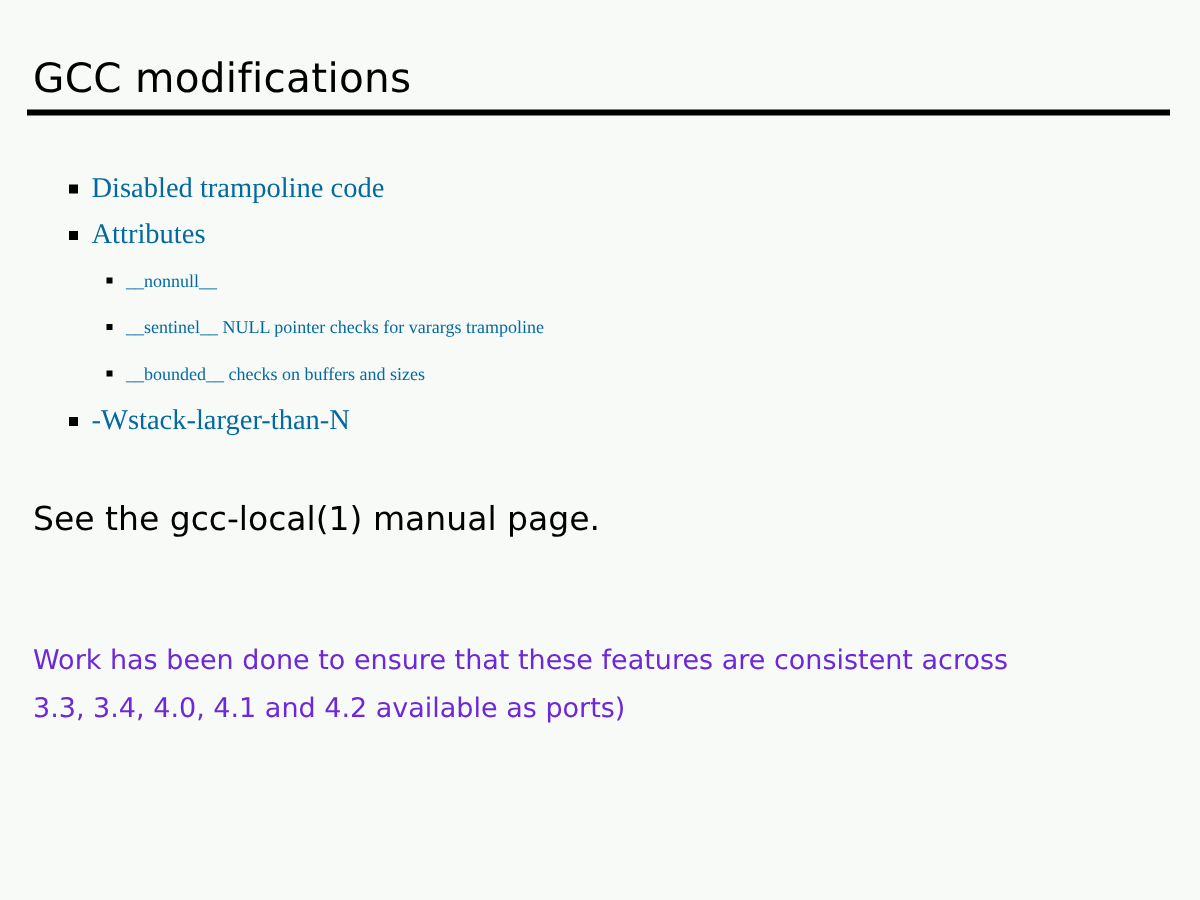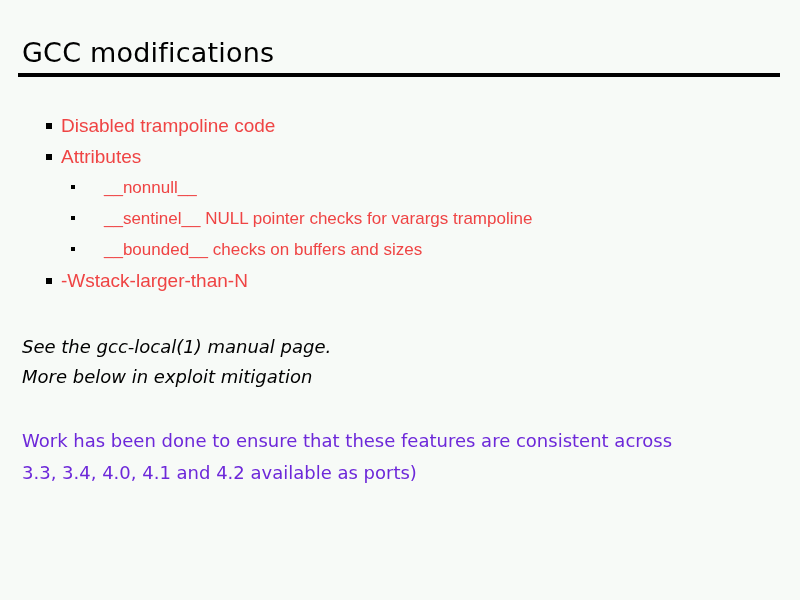--- a/index.html
+++ b/index.html
@@ -73,42 +73,41 @@
     margin-top: 13px;
     margin-right: 9px;
   }
   .lvl2 .marker {
     width: 4px;
     height: 4px;
     margin-top: 13px;
     margin-right: 9px;
   }
   .bullet-text {
-    font-family: Liberation Sans, sans-serif;
+    font-family: Liberation Serif, serif;
     font-size: 19px;
     line-height: 31px;
     white-space: nowrap;
-    color: #ef4444;
+    color: #0369a1;
   }
-  .lvl2 .bullet-text { font-size: 17px; margin-left: 20px; }
+  .lvl2 .bullet-text { font-size: 12px; }
 
   
   .note-block {
     position: absolute;
     left: 22px;
     top: 332px;
     width: 740px;
   }
   .note-line {
     font-family: "DejaVu Sans", sans-serif;
-    font-size: 18px;
+    font-size: 22px;
     line-height: 30px;
     white-space: nowrap;
     color: #000;
-    font-style: italic;
   }
 
   .body-block {
     position: absolute;
     left: 22px;
     top: 425px;
     width: 748px;
   }
   .body-line {
     font-family: "DejaVu Sans", sans-serif;
@@ -156,21 +155,20 @@
 
     <div class="bullet-row lvl1">
       <span class="marker"></span>
       <span class="bullet-text">-Wstack-larger-than-N</span>
     </div>
 
   </div>
 
   <div class="note-block">
     <div class="note-line">See the gcc-local(1) manual page.</div>
-    <div class="note-line">More below in exploit mitigation</div>
   </div>
 
   <div class="body-block">
     <div class="body-line">Work has been done to ensure that these features are consistent across</div>
     <div class="body-line">3.3, 3.4, 4.0, 4.1 and 4.2 available as ports)</div>
   </div>
 
 </div>
 
 </body></html>

